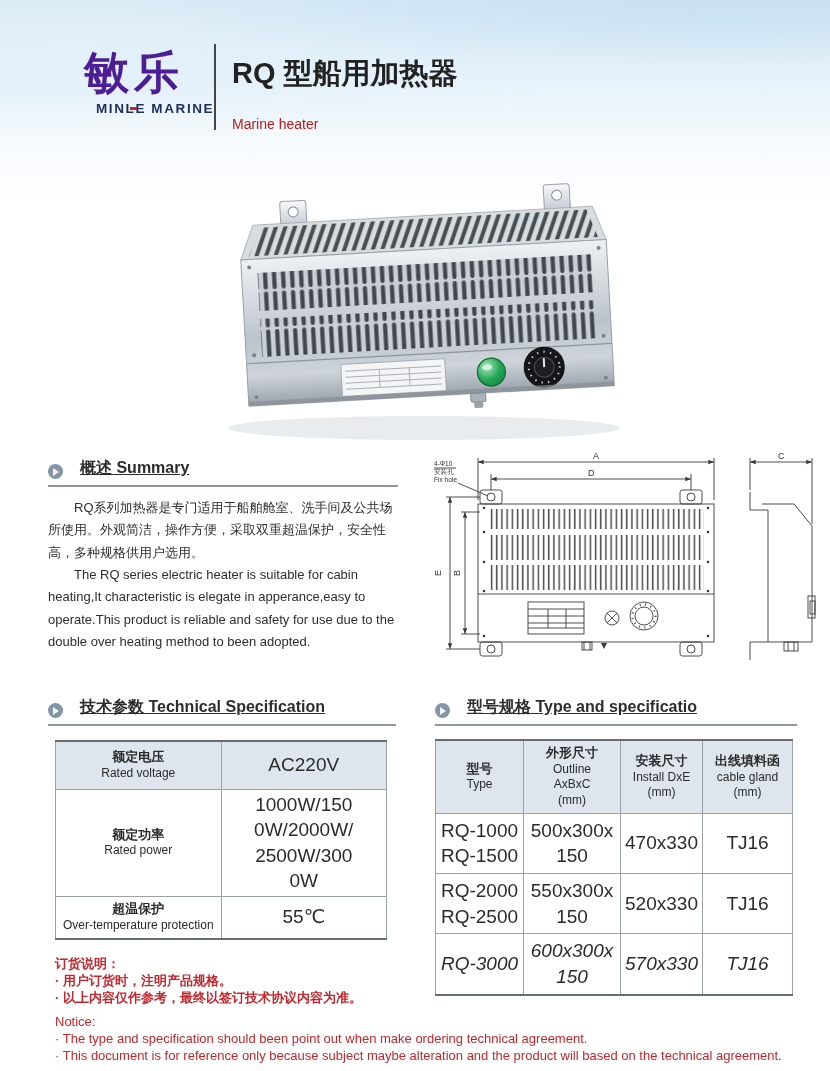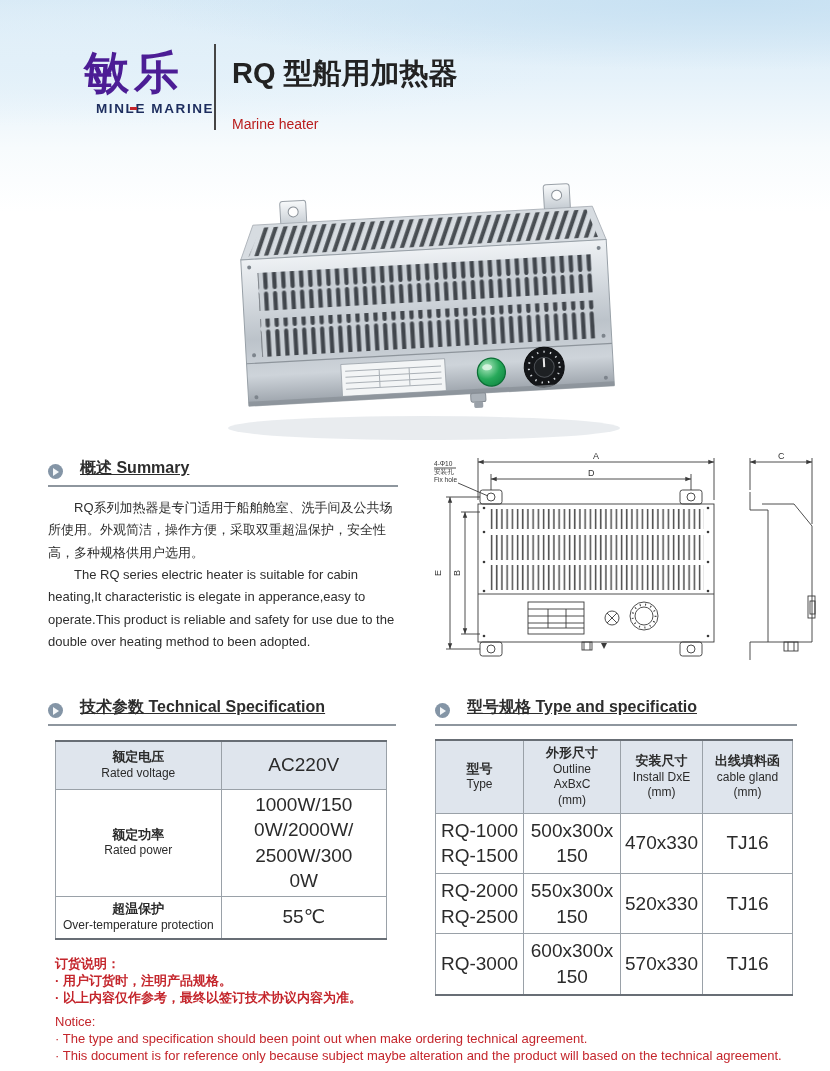--- a/index.html
+++ b/index.html
@@ -362,21 +362,21 @@
       </tr>
       <tr style="height:44px;">
         <td>
           <div class="cell-val">RQ-2000</div>
           <div class="cell-val">RQ-2500</div>
         </td>
         <td class="cell-val">550x300x150</td>
         <td class="cell-val">520x330</td>
         <td class="cell-val">TJ16</td>
       </tr>
-      <tr style="height:46px;">
+      <tr style="height:46px;font-style:italic;">
         <td>
           <div class="cell-val">RQ-3000</div>
         </td>
         <td class="cell-val">600x300x150</td>
         <td class="cell-val">570x330</td>
         <td class="cell-val">TJ16</td>
       </tr>
     </tbody>
       </table>
   </div>

